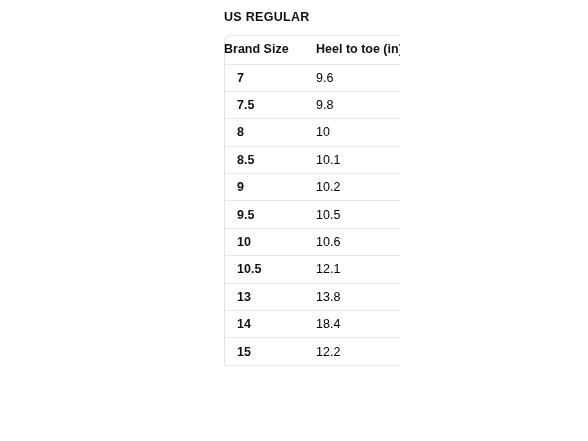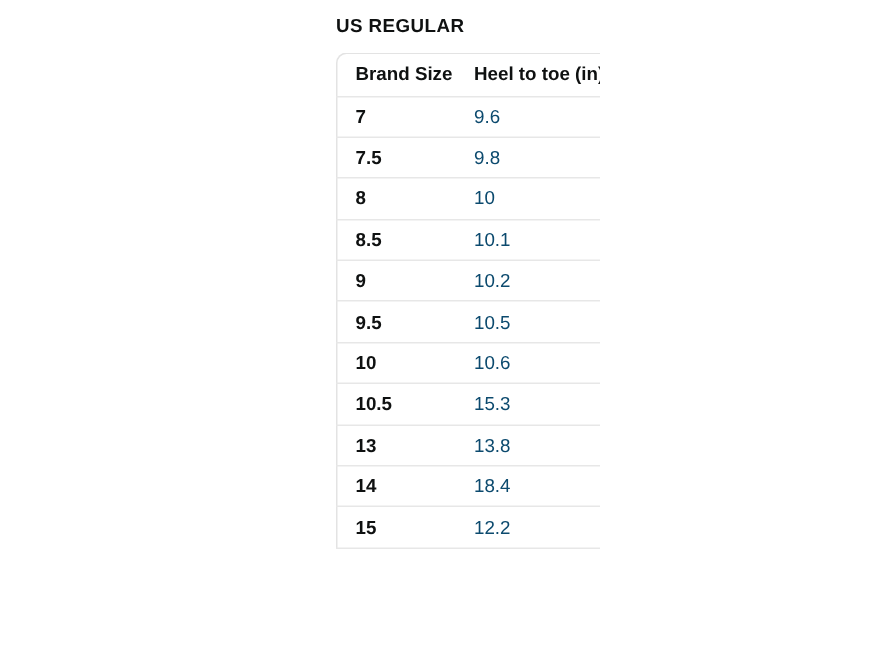--- a/index.html
+++ b/index.html
@@ -67,35 +67,35 @@
   }
 
   table.size-table thead th {
     height: 29px;
     font-size: 12.5px;
     font-weight: bold;
     color: #0f1111;
     border-bottom: 1px solid #e7e7e7;
   }
 
-  table.size-table thead th.th-brand { padding-left: 13px; }
+  table.size-table thead th.th-brand { }
   table.size-table thead th.th-heel  { padding-left: 0px; }
 
   table.size-table tbody td.cell-brand {
     padding-left: 13px;
     font-size: 12.5px;
     font-weight: bold;
     color: #0f1111;
   }
 
   table.size-table tbody td.cell-heel {
     padding-left: 0px;
     font-size: 12.5px;
     font-weight: normal;
-    color: #0c4a6e;
+    color: #000000;
   }
 
   
   table.size-table tbody tr:last-child td {
     border-bottom: 1px solid #e7e7e7;
   }
 </style>
 </head>
 <body>
 
@@ -139,21 +139,21 @@
         <tr>
           <td class="cell-brand">9.5</td>
           <td class="cell-heel">10.5</td>
         </tr>
         <tr>
           <td class="cell-brand">10</td>
           <td class="cell-heel">10.6</td>
         </tr>
         <tr>
           <td class="cell-brand">10.5</td>
-          <td class="cell-heel">15.3</td>
+          <td class="cell-heel">12.1</td>
         </tr>
         <tr>
           <td class="cell-brand">13</td>
           <td class="cell-heel">13.8</td>
         </tr>
         <tr>
           <td class="cell-brand">14</td>
           <td class="cell-heel">18.4</td>
         </tr>
         <tr>

